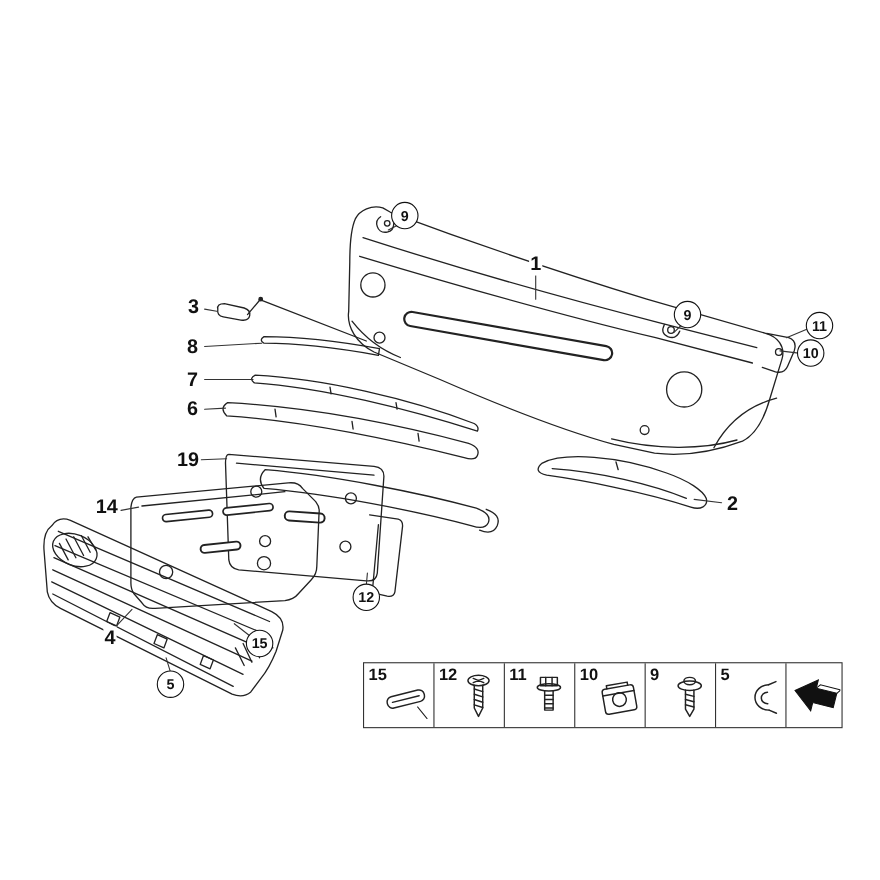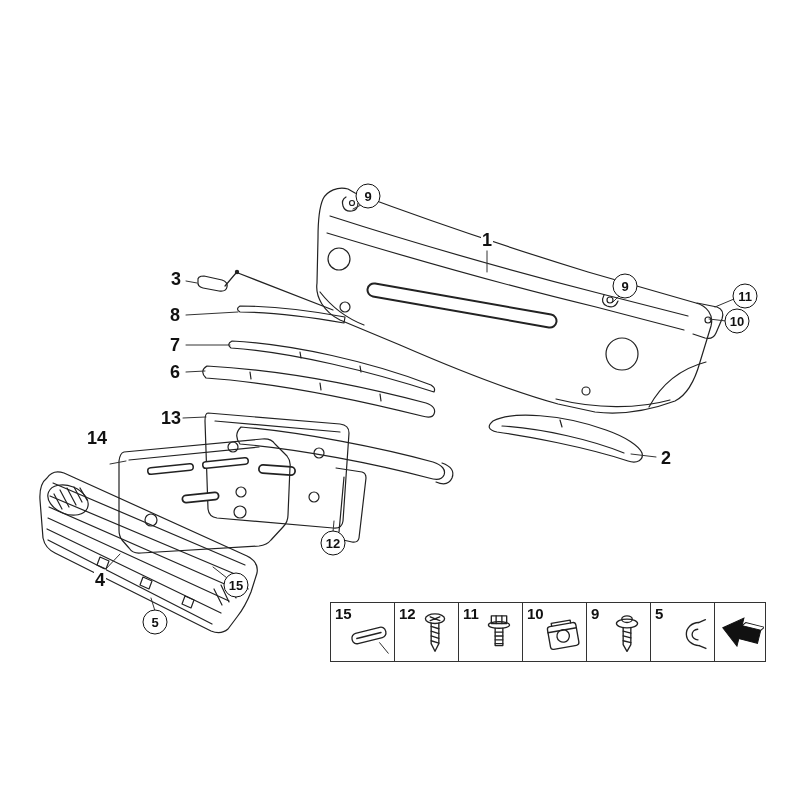--- a/index.html
+++ b/index.html
@@ -155,22 +155,22 @@
       </g>
     </g>
   </svg>
 
   <div class="callout-plain" style="left:487px;top:240px">1</div>
   <div class="callout-plain" style="left:666px;top:458px">2</div>
   <div class="callout-plain" style="left:176px;top:279px">3</div>
   <div class="callout-plain" style="left:175px;top:315px">8</div>
   <div class="callout-plain" style="left:175px;top:345px">7</div>
   <div class="callout-plain" style="left:175px;top:372px">6</div>
-  <div class="callout-plain" style="left:171px;top:418px">13</div>
-  <div class="callout-plain" style="left:97px;top:438px">14</div>
+  <div class="callout-plain" style="left:171px;top:418px">19</div>
+  <div class="callout-plain" style="left:97px;top:461px">14</div>
   <div class="callout-plain" style="left:100px;top:580px">4</div>
   <div class="callout-circled" style="left:368px;top:196px">9</div>
   <div class="callout-circled" style="left:625px;top:286px">9</div>
   <div class="callout-circled" style="left:745px;top:296px">11</div>
   <div class="callout-circled" style="left:737px;top:321px">10</div>
   <div class="callout-circled" style="left:333px;top:543px">12</div>
   <div class="callout-circled" style="left:236px;top:585px">15</div>
   <div class="callout-circled" style="left:155px;top:622px">5</div>
 
   <div class="legend">

